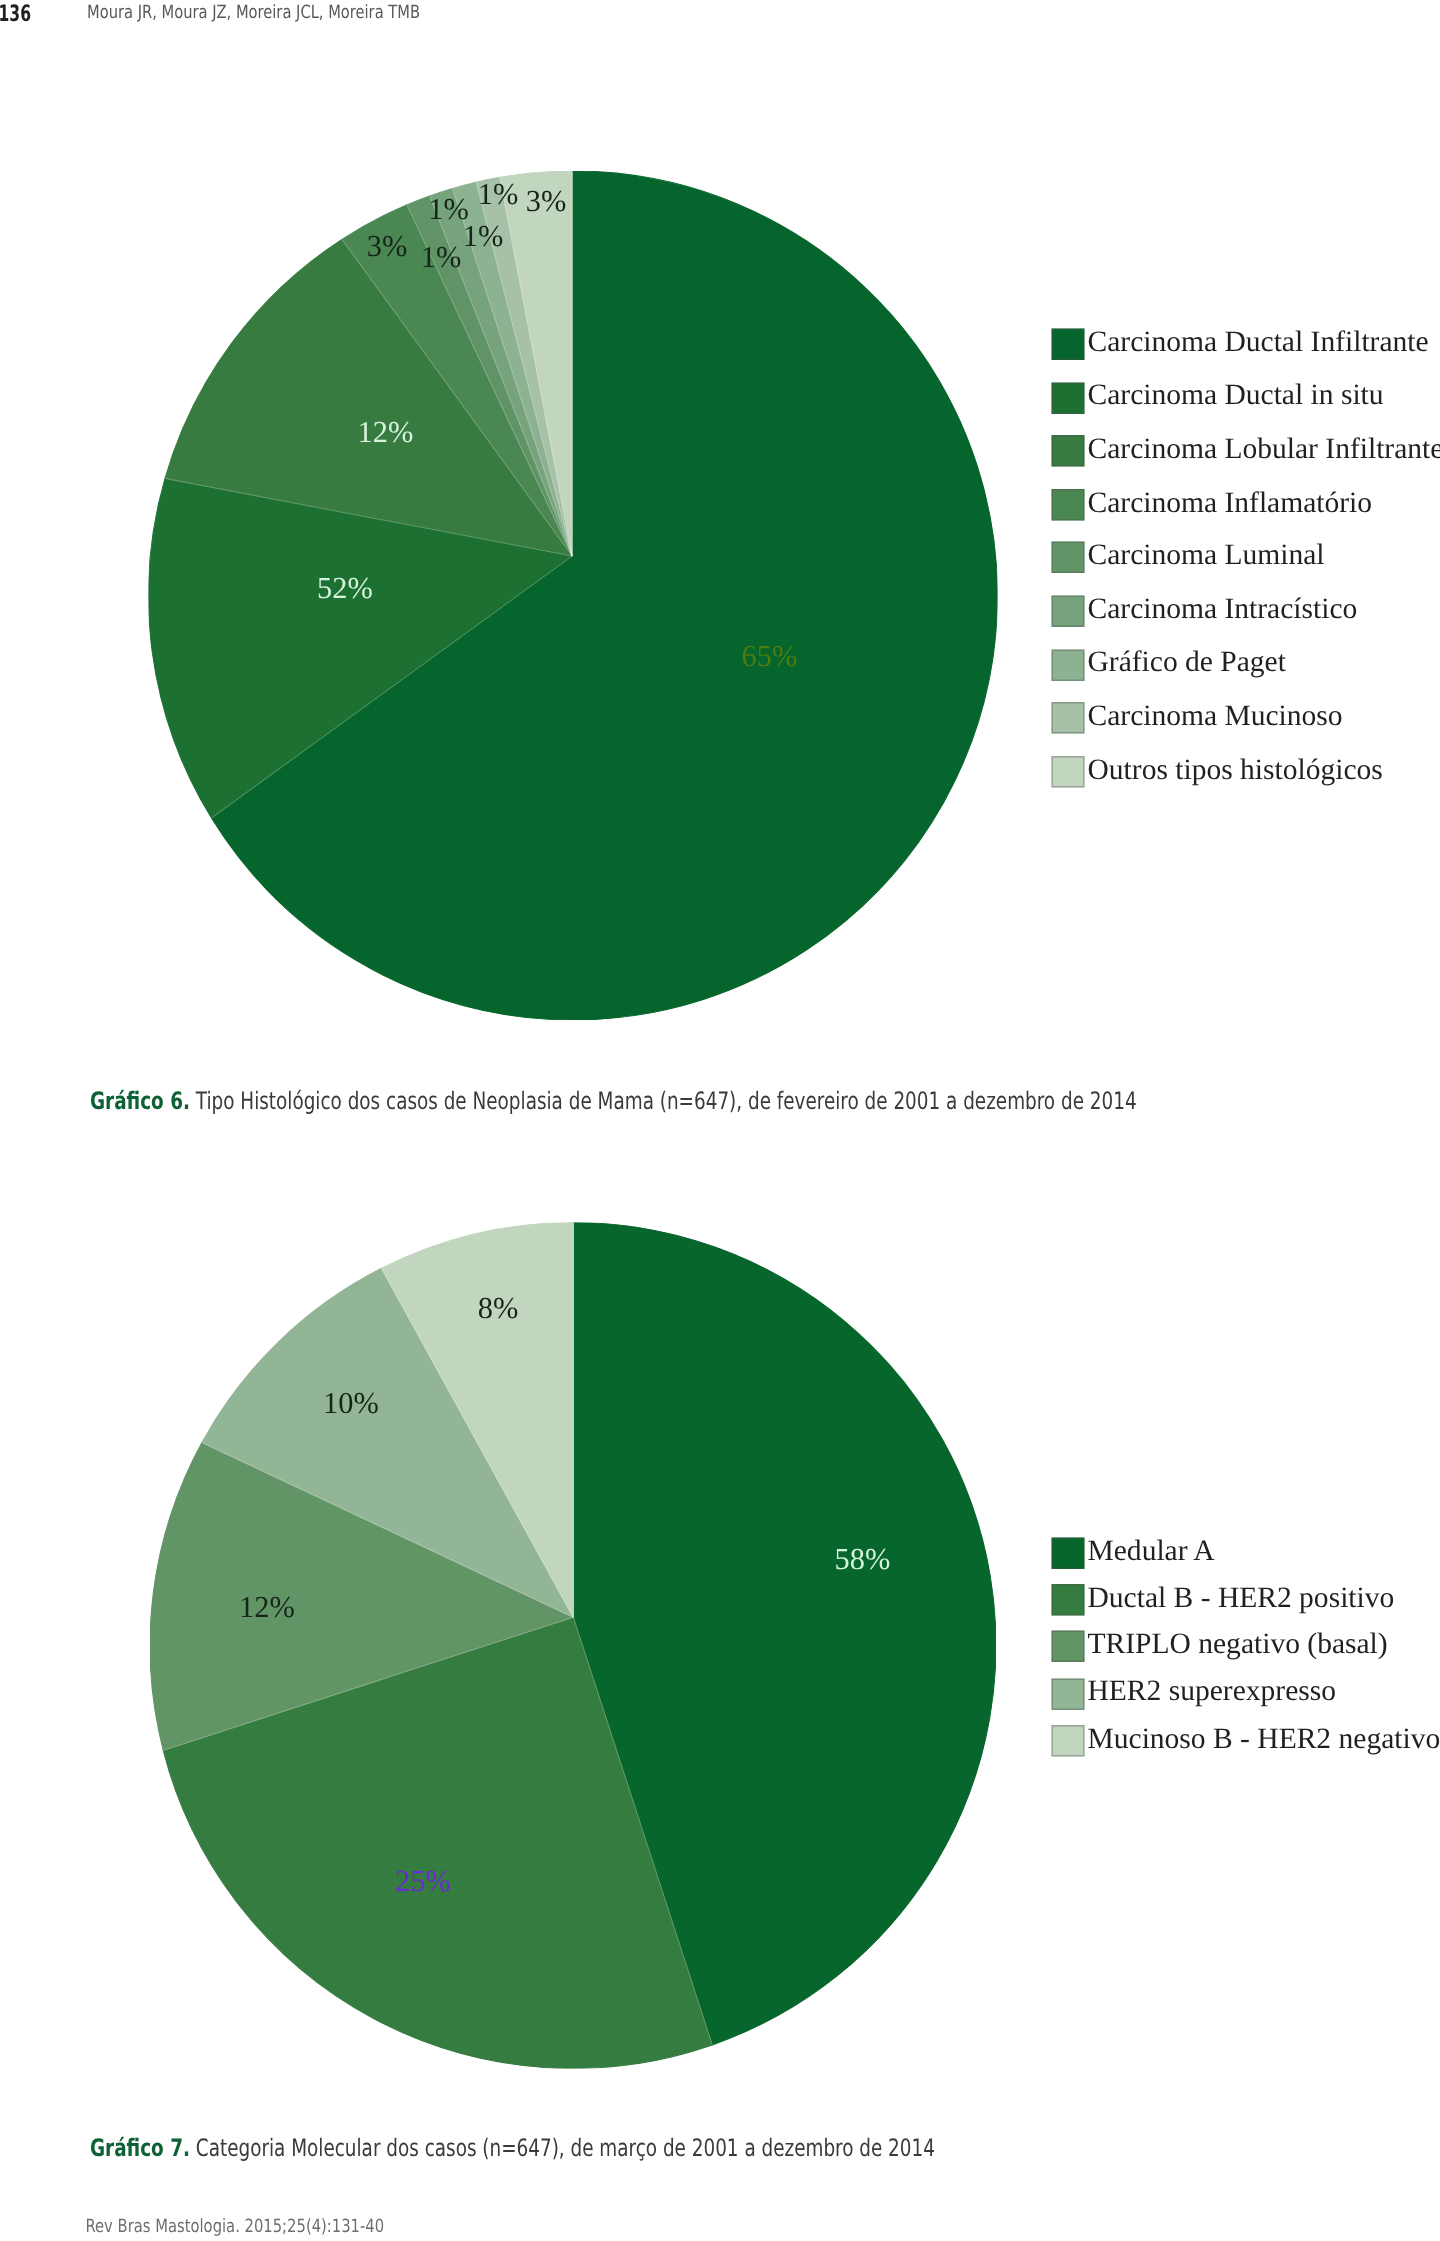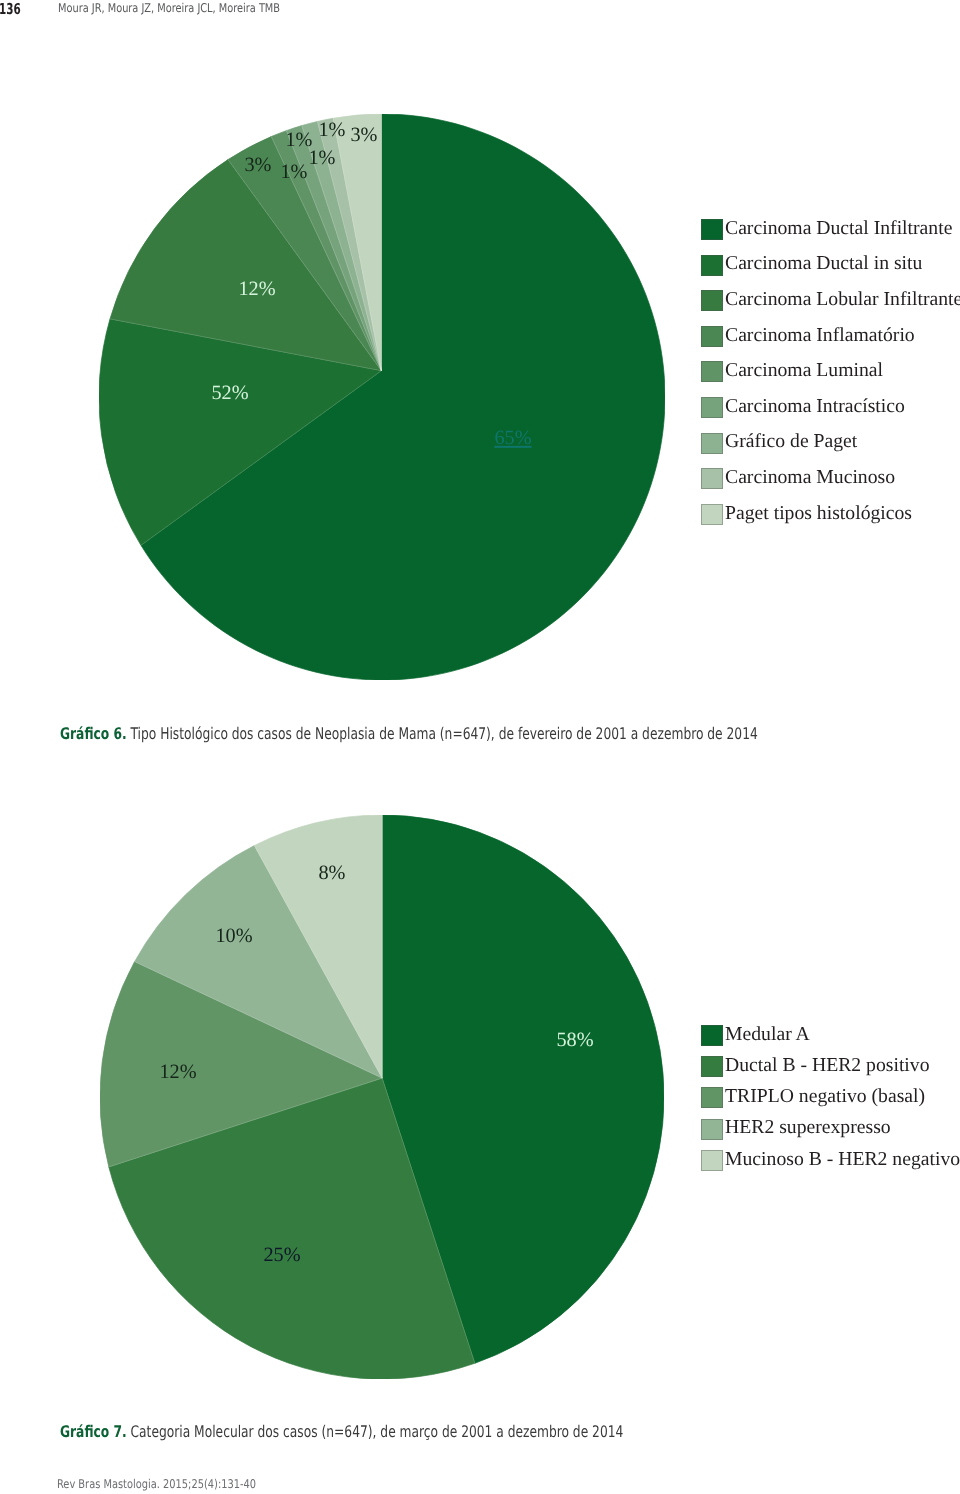--- a/index.html
+++ b/index.html
@@ -54,21 +54,21 @@
           <line x1="282.4" y1="256.7" x2="10.98" y2="204.92" stroke="#ffffff" stroke-width="0.7" stroke-opacity="0.22"></line>
           <line x1="282.4" y1="256.7" x2="129.00" y2="45.57" stroke="#ffffff" stroke-width="0.7" stroke-opacity="0.22"></line>
           <line x1="282.4" y1="256.7" x2="172.23" y2="22.58" stroke="#ffffff" stroke-width="0.7" stroke-opacity="0.22"></line>
           <line x1="282.4" y1="256.7" x2="187.36" y2="16.65" stroke="#ffffff" stroke-width="0.7" stroke-opacity="0.22"></line>
           <line x1="282.4" y1="256.7" x2="202.77" y2="11.61" stroke="#ffffff" stroke-width="0.7" stroke-opacity="0.22"></line>
           <line x1="282.4" y1="256.7" x2="218.41" y2="7.47" stroke="#ffffff" stroke-width="0.7" stroke-opacity="0.22"></line>
           <line x1="282.4" y1="256.7" x2="234.24" y2="4.23" stroke="#ffffff" stroke-width="0.7" stroke-opacity="0.22"></line>
           <line x1="282.4" y1="256.7" x2="282.40" y2="0.00" stroke="#ffffff" stroke-width="0.7" stroke-opacity="0.22"></line>
         </svg>
       </div>
-      <div class="plbl" style="left: 513px; top: 438px; color: #0f766e; text-decoration: underline;">65%</div>
+      <div class="plbl" style="left: 513px; top: 438px; color: #4d7c0f;">65%</div>
       <div class="plbl" style="left: 230px; top: 393px; color: rgb(214, 243, 220);">52%</div>
       <div class="plbl" style="left: 257px; top: 289px; color: rgb(214, 243, 220);">12%</div>
       <div class="plbl" style="left: 258px; top: 165px; color: rgb(22, 37, 26);">3%</div>
       <div class="plbl" style="left: 294px; top: 172px; color: rgb(22, 37, 26);">1%</div>
       <div class="plbl" style="left: 299px; top: 140px; color: rgb(22, 37, 26);">1%</div>
       <div class="plbl" style="left: 322px; top: 158px; color: rgb(22, 37, 26);">1%</div>
       <div class="plbl" style="left: 332px; top: 130px; color: rgb(22, 37, 26);">1%</div>
       <div class="plbl" style="left: 364px; top: 135px; color: rgb(22, 37, 26);">3%</div>
       <div class="lg" style="left: 701px; top: 219px;">
         <div class="lgrow" style="height: 35.6px;">
@@ -98,40 +98,40 @@
         <div class="lgrow" style="height: 35.6px;">
           <span class="sw" style="background: rgb(141, 178, 145);"></span>
           <span class="lgt">Gráfico de Paget</span>
         </div>
         <div class="lgrow" style="height: 35.6px;">
           <span class="sw" style="background: rgb(166, 193, 167);"></span>
           <span class="lgt">Carcinoma Mucinoso</span>
         </div>
         <div class="lgrow" style="height: 35.6px;">
           <span class="sw" style="background: rgb(194, 213, 190);"></span>
-          <span class="lgt">Paget tipos histológicos</span>
+          <span class="lgt">Outros tipos histológicos</span>
         </div>
       </div>
       <div class="cap" style="left: 60px; top: 726px;"><span class="capnum">Gráfico 6.</span><span> Tipo Histológico dos casos de Neoplasia de Mama (n=647), de fevereiro de 2001 a dezembro de 2014</span></div>
       <div class="pie" style="left: 100px; top: 814.7px;">
         <svg width="564" height="564" viewBox="0 0 564 564">
           <path d="M 282.20 263.10 L 282.20 0.00 A 282 282 0 0 1 374.86 548.27 Z" fill="#06662b" stroke="#06662b" stroke-width="0.7" shape-rendering="geometricPrecision"></path>
           <path d="M 282.20 263.10 L 374.86 548.27 A 282 282 0 0 1 8.81 351.93 Z" fill="#357c40" stroke="#357c40" stroke-width="0.7" shape-rendering="geometricPrecision"></path>
           <path d="M 282.20 263.10 L 8.81 351.93 A 282 282 0 0 1 34.63 146.60 Z" fill="#629566" stroke="#629566" stroke-width="0.7" shape-rendering="geometricPrecision"></path>
           <path d="M 282.20 263.10 L 34.63 146.60 A 282 282 0 0 1 154.35 30.54 Z" fill="#92b596" stroke="#92b596" stroke-width="0.7" shape-rendering="geometricPrecision"></path>
           <path d="M 282.20 263.10 L 154.35 30.54 A 282 282 0 0 1 282.20 0.00 Z" fill="#c2d5be" stroke="#c2d5be" stroke-width="0.7" shape-rendering="geometricPrecision"></path>
           <line x1="282.2" y1="263.1" x2="374.86" y2="548.27" stroke="#ffffff" stroke-width="0.7" stroke-opacity="0.22"></line>
           <line x1="282.2" y1="263.1" x2="8.81" y2="351.93" stroke="#ffffff" stroke-width="0.7" stroke-opacity="0.22"></line>
           <line x1="282.2" y1="263.1" x2="34.63" y2="146.60" stroke="#ffffff" stroke-width="0.7" stroke-opacity="0.22"></line>
           <line x1="282.2" y1="263.1" x2="154.35" y2="30.54" stroke="#ffffff" stroke-width="0.7" stroke-opacity="0.22"></line>
           <line x1="282.2" y1="263.1" x2="282.20" y2="0.00" stroke="#ffffff" stroke-width="0.7" stroke-opacity="0.22"></line>
         </svg>
       </div>
       <div class="plbl" style="left: 575px; top: 1040px; color: rgb(214, 243, 220);">58%</div>
-      <div class="plbl" style="left: 282px; top: 1255px; color: #0f172a;">25%</div>
+      <div class="plbl" style="left: 282px; top: 1255px; color: #6d28d9;">25%</div>
       <div class="plbl" style="left: 178px; top: 1072px; color: rgb(22, 37, 26);">12%</div>
       <div class="plbl" style="left: 234px; top: 936px; color: rgb(22, 37, 26);">10%</div>
       <div class="plbl" style="left: 332px; top: 873px; color: rgb(22, 37, 26);">8%</div>
       <div class="lg" style="left: 701px; top: 1024.7px;">
         <div class="lgrow" style="height: 31.3px;">
           <span class="sw" style="background: rgb(6, 102, 43);"></span>
           <span class="lgt">Medular A</span>
         </div>
         <div class="lgrow" style="height: 31.3px;">
           <span class="sw" style="background: rgb(53, 124, 64);"></span>

